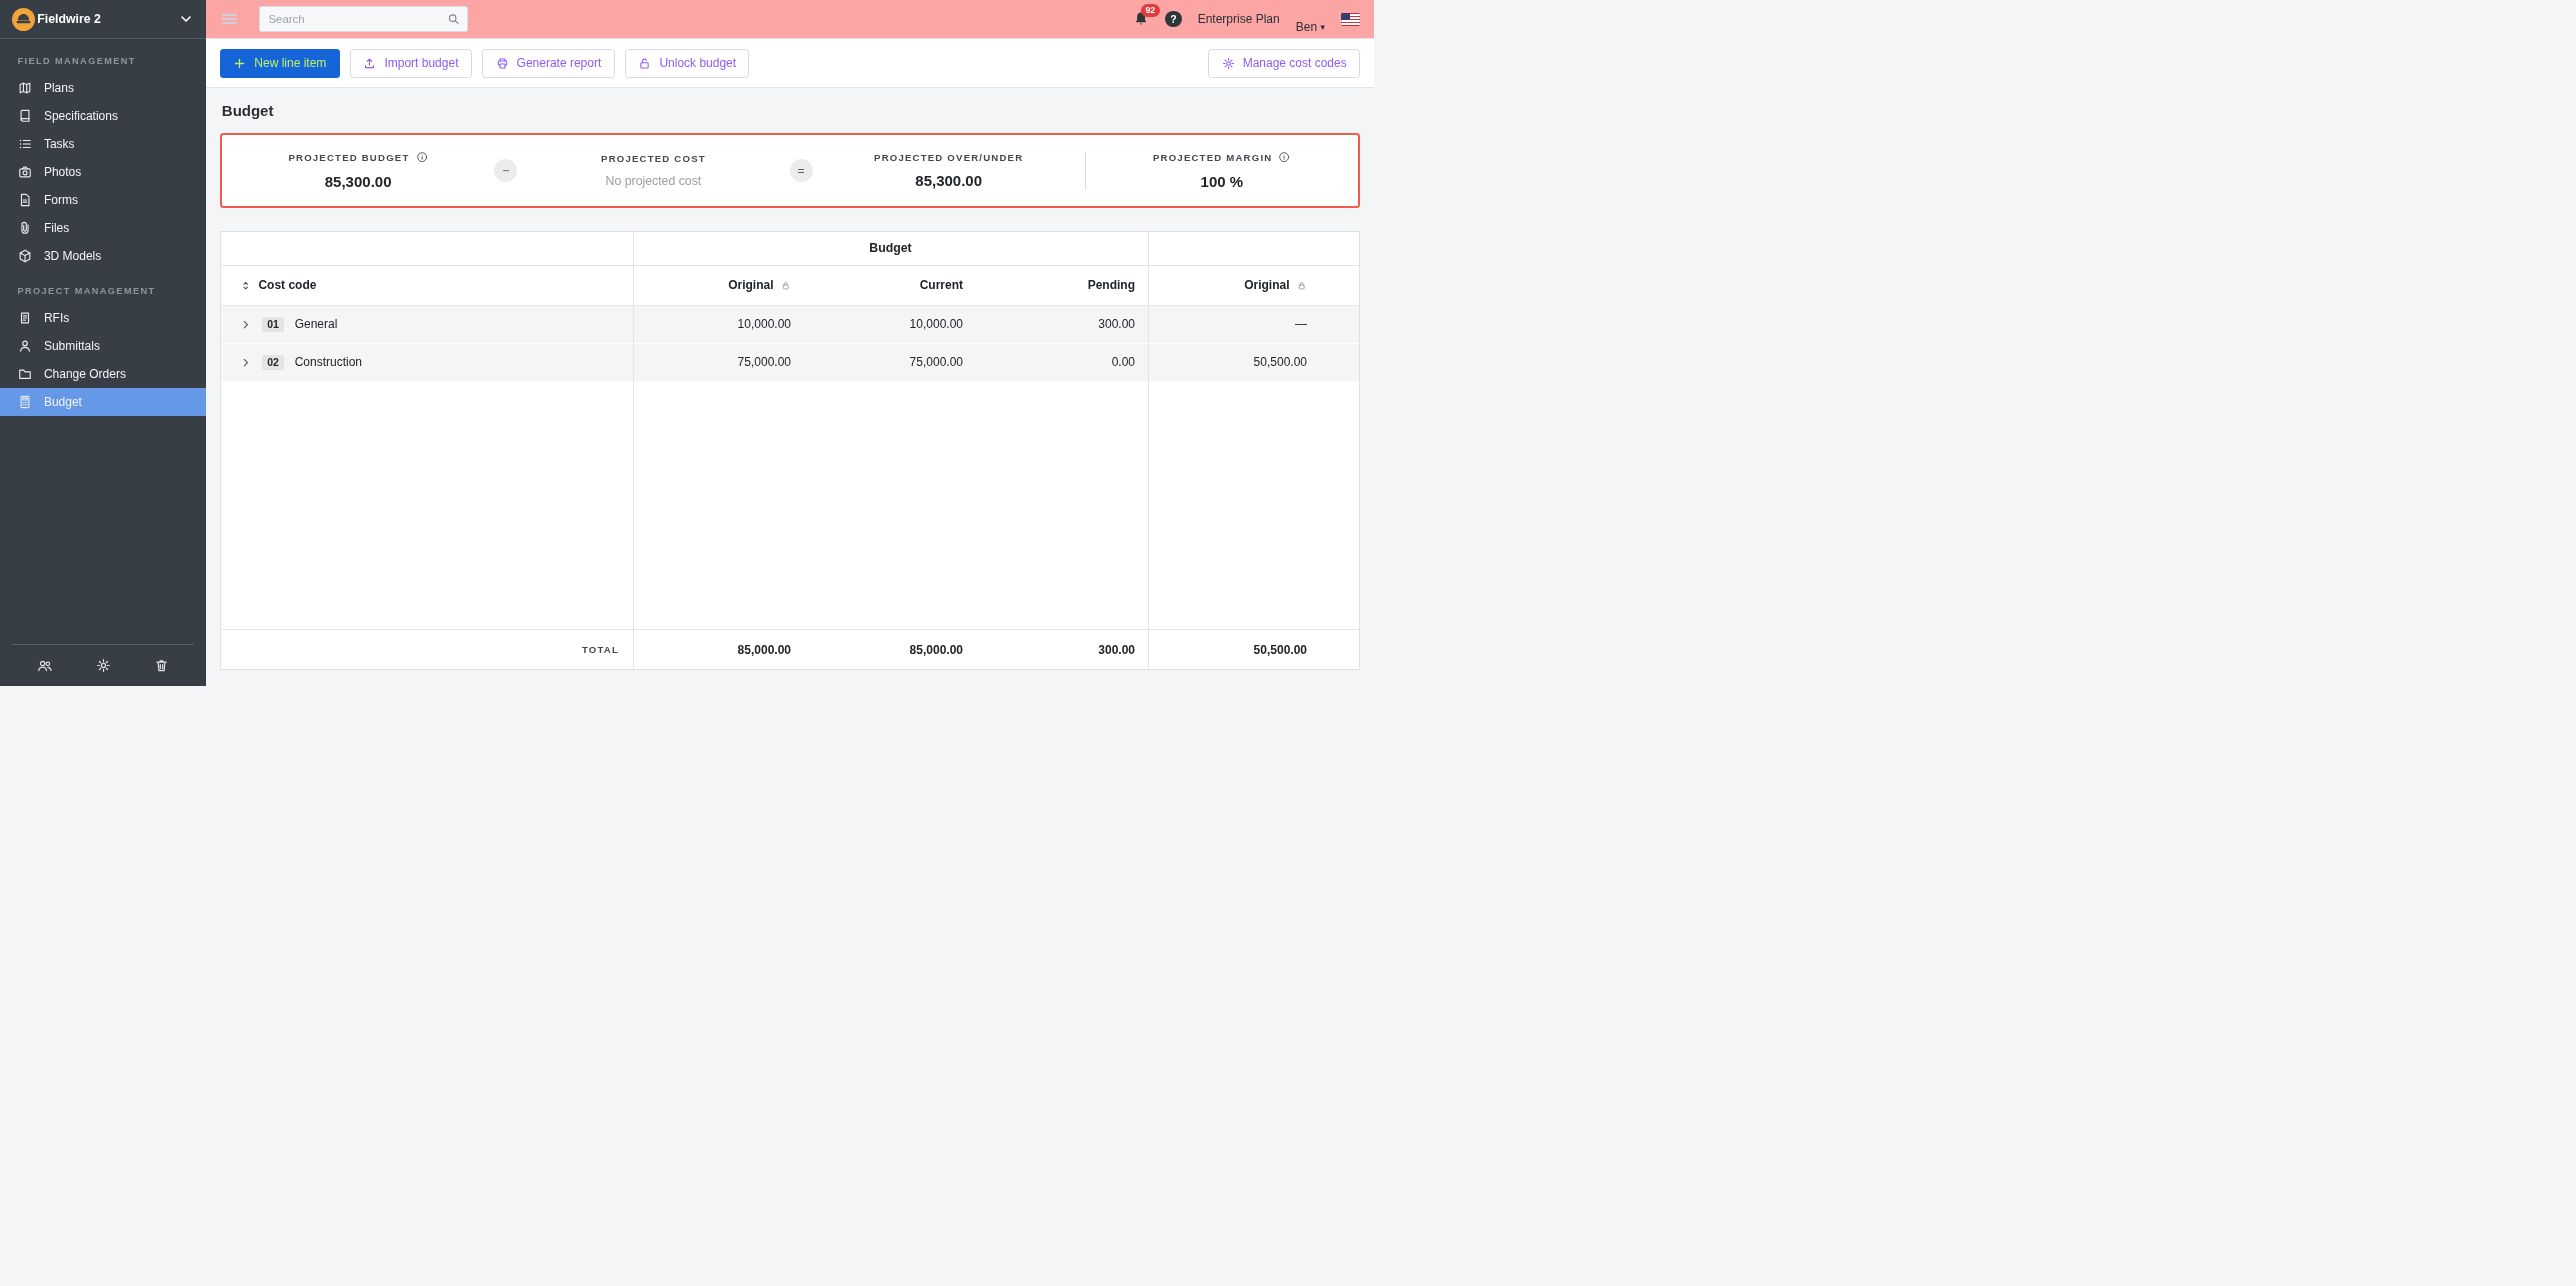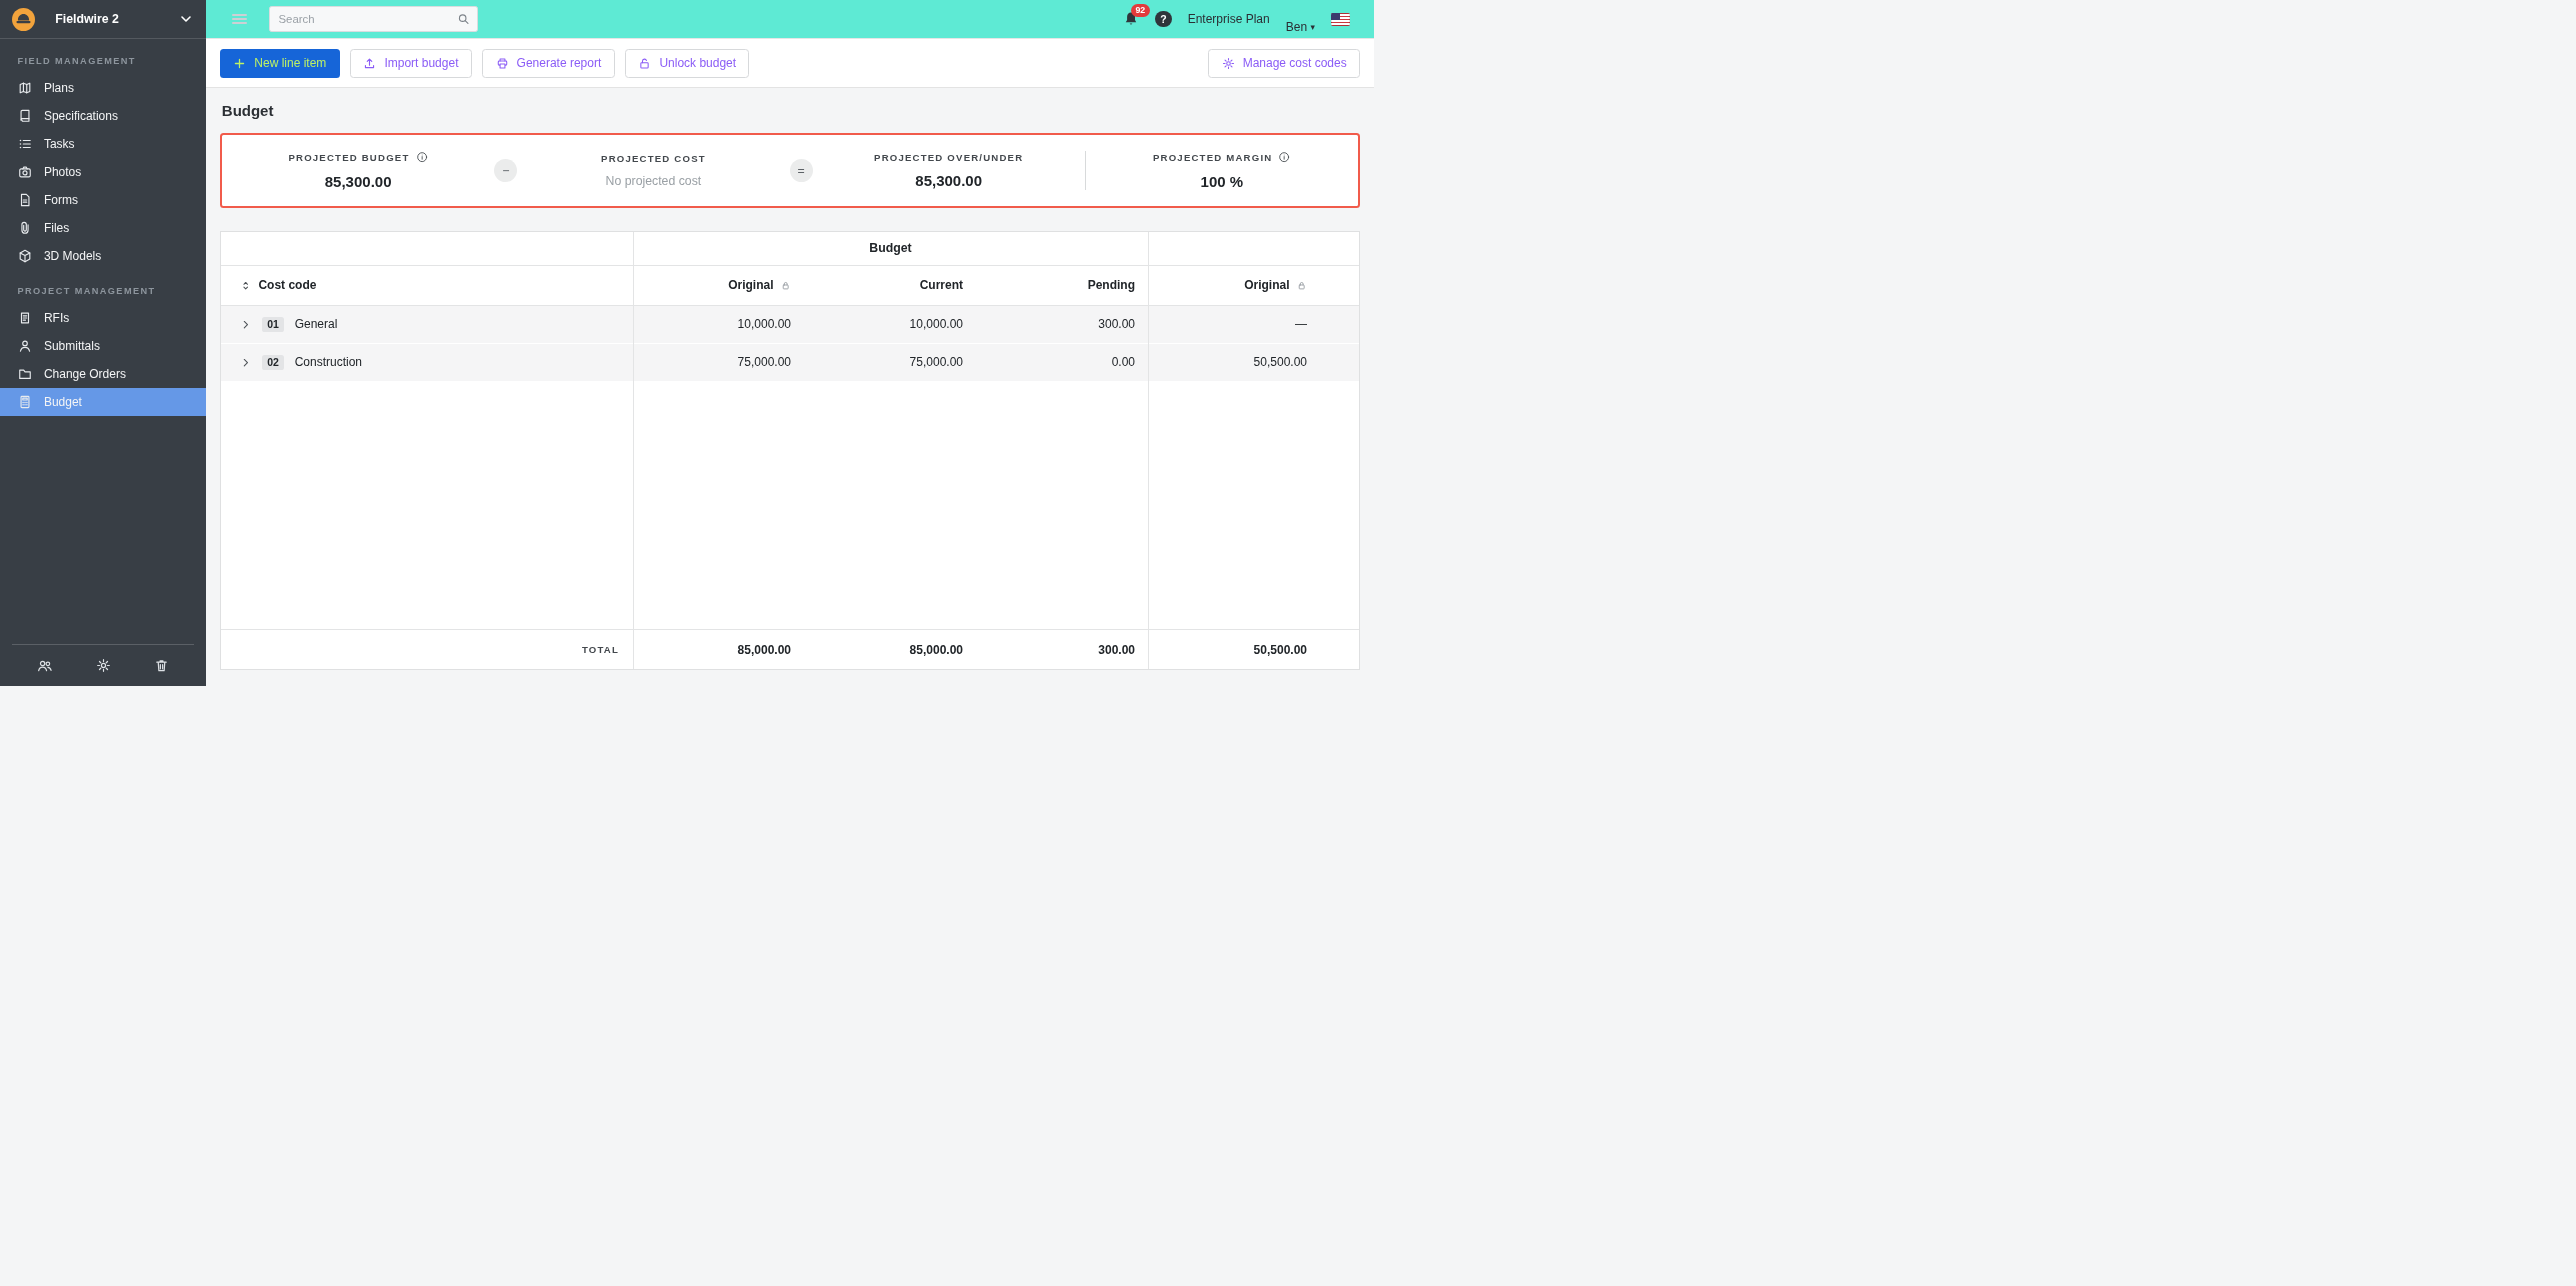--- a/index.html
+++ b/index.html
@@ -7,35 +7,35 @@
     width:1374px;height:686px;overflow:hidden;background:#f4f5f6;
     font-family:"Liberation Sans",sans-serif;color:#212529;
   }
   .app{display:flex;width:100%;height:100%;}
   svg{display:block;}
 
   
   .sidebar{width:206px;flex-shrink:0;background:#383e45;color:#fff;position:relative;}
   .sb-header{height:38px;display:flex;align-items:center;padding:0 12.3px;border-bottom:0.9px solid rgba(255,255,255,.14);cursor:pointer;}
   .logo svg{width:23px;height:23px;}
-  .sb-title{margin-left:20px;font-size:12.3px;font-weight:bold;}
+  .sb-title{margin-left:2px;font-size:12.3px;font-weight:bold;}
   .sb-chevron{margin-left:auto;color:#fff;display:flex;}
   .sb-section-label{padding:16.6px 17.5px 8px;font-size:9.2px;font-weight:bold;letter-spacing:1.4px;color:#8d959d;}
   .sb-item{height:28px;display:flex;align-items:center;padding:0 17.5px;gap:11.4px;font-size:12px;color:#f4f5f6;cursor:pointer;}
   .sb-icon{width:15px;display:flex;color:#e8ebee;}
   .sb-icon svg{width:14px;height:14px;}
   .sb-item.selected{background:#6598e7;}
   .sb-footer{position:absolute;bottom:0;left:12.3px;right:12.3px;height:41px;border-top:0.9px solid rgba(255,255,255,.18);display:flex;align-items:center;justify-content:space-between;padding:0 24.5px;}
   .sb-footer .ficon{color:#dde1e5;cursor:pointer;display:flex;}
   .sb-footer svg{width:15px;height:15px;}
 
   
   .main{flex:1;display:flex;flex-direction:column;min-width:0;}
 
-  .topbar{height:38px;background:#5eead4;border-bottom:0.9px solid #e6e6e6;display:flex;align-items:center;padding:0 24px;gap:14px;}
+  .topbar{height:38px;background:#fca5a5;border-bottom:0.9px solid #e6e6e6;display:flex;align-items:center;padding:0 14px;gap:14px;}
   .hamburger{display:flex;flex-direction:column;gap:2.6px;cursor:pointer;padding:3.5px 1.8px;}
   .hamburger span{width:15px;height:1.8px;background:#cdd0d4;border-radius:0.9px;}
   .search-wrap{position:relative;margin-left:6.1px;}
   .search-input{width:173px;height:24px;border:0.9px solid #dadcdf;background:#f7f8f9;border-radius:2.6px;padding:0 26px 0 8.8px;font-size:11.4px;color:#333;outline:none;font-family:inherit;box-sizing:content-box;}
   .search-input::placeholder{color:#9aa0a6;}
   .search-icon{position:absolute;right:8px;top:50%;transform:translateY(-50%);color:#7d838a;display:flex;}
   .topbar-right{margin-left:auto;display:flex;align-items:center;gap:16px;}
   .bell-wrap{position:relative;cursor:pointer;color:#2f353b;display:flex;}
   .badge{position:absolute;top:-7px;right:-10.5px;background:#e23b3b;color:#fff;font-size:8.8px;font-weight:bold;padding:2.2px 4.4px;border-radius:8px;line-height:1;}
   .help-btn{width:16.6px;height:16.6px;border-radius:50%;background:#2f353b;color:#fff;font-size:10.5px;font-weight:bold;display:flex;align-items:center;justify-content:center;cursor:pointer;}

